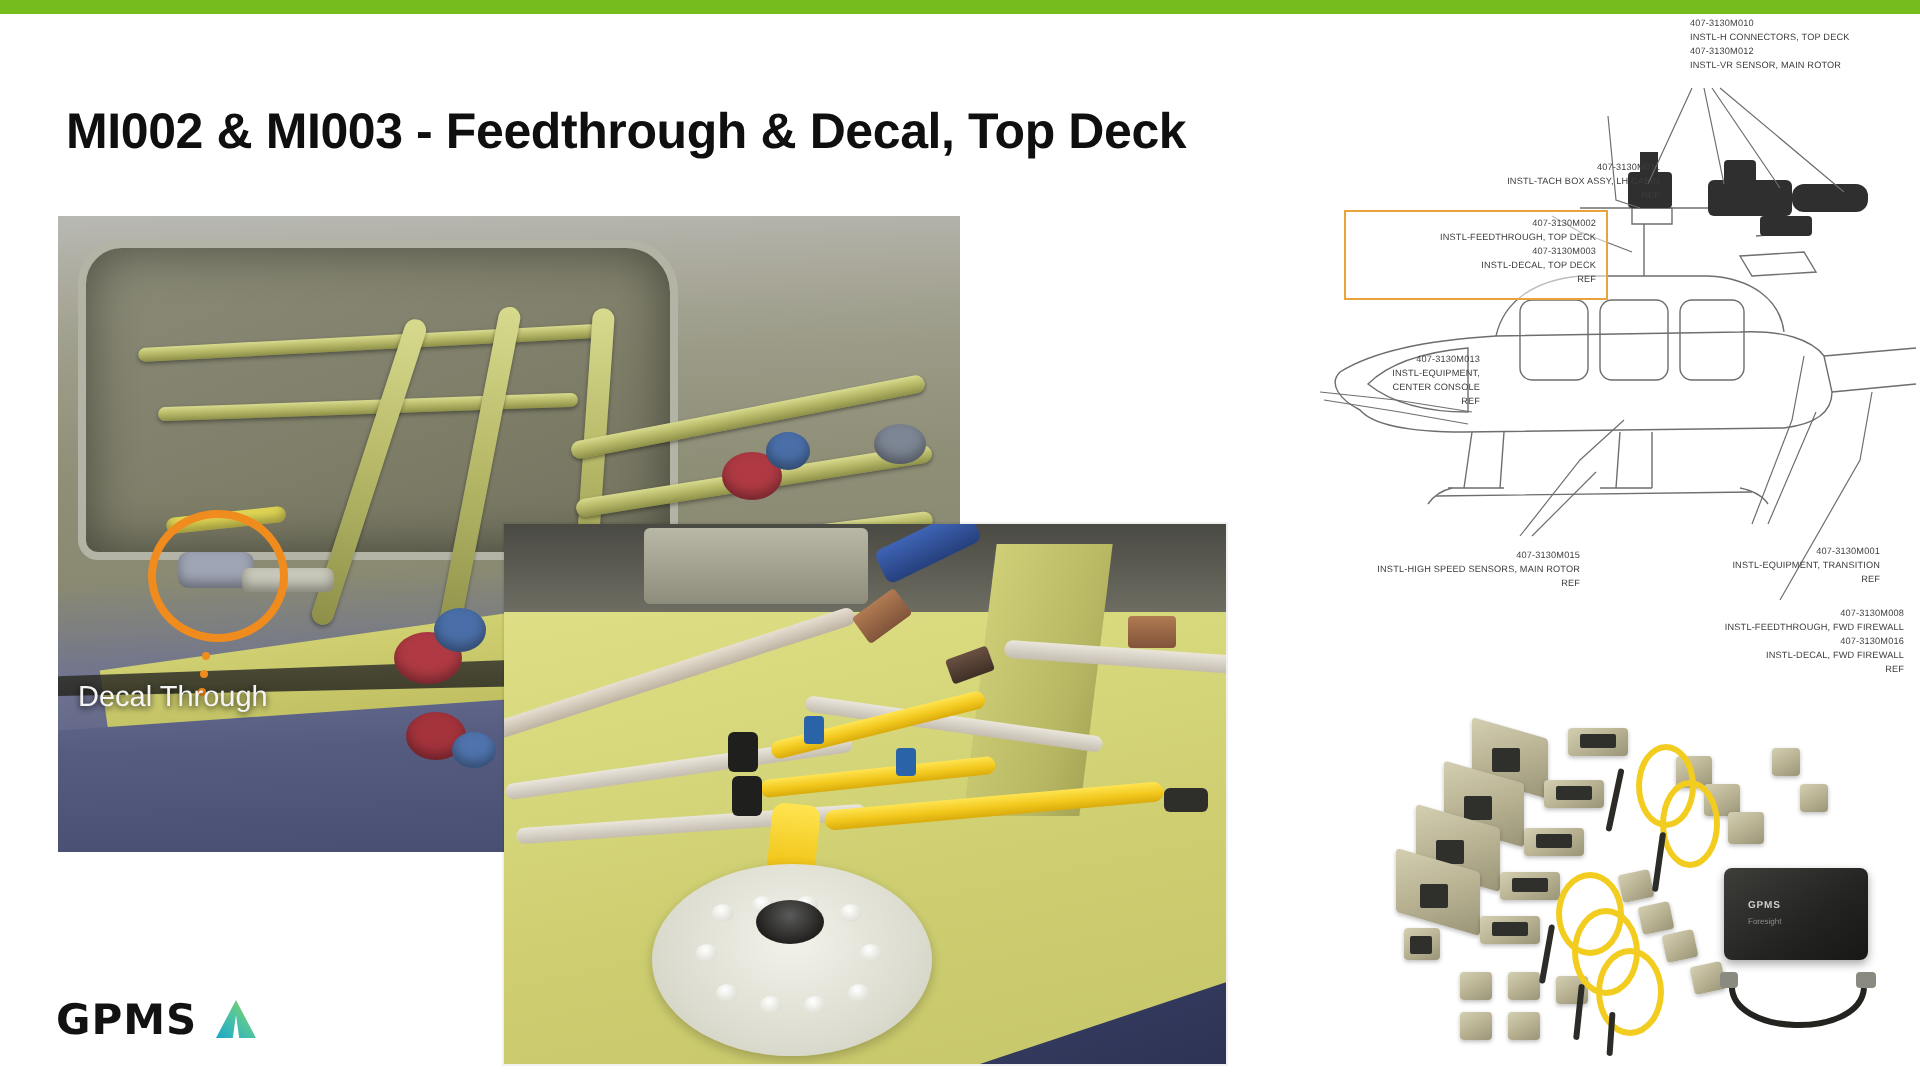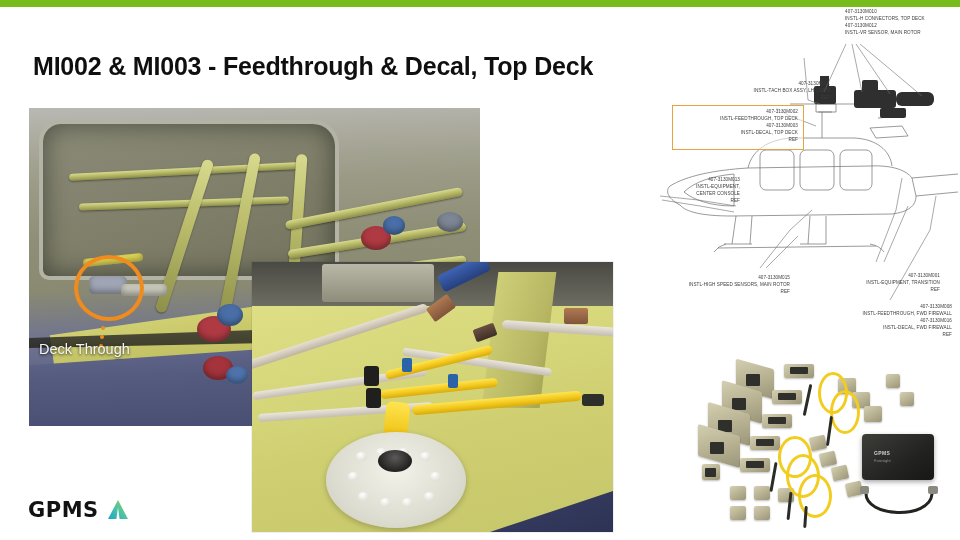--- a/index.html
+++ b/index.html
@@ -221,21 +221,21 @@
   <div class="p1-blob" style="left:408px;top:104px;width:26px;height:20px;background:#7d8694;"></div>
   <div class="p1-blob" style="left:406px;top:210px;width:24px;height:20px;background:#a4333c;"></div>
 
   <div class="p1-blob" style="left:54px;top:148px;width:60px;height:8px;background:#e9e05a;border-radius:4px;transform:rotate(-6deg);"></div>
 </div>
 
 <div class="circle-ann"></div>
 <div class="leader-dot" style="left:101px;top:326px;"></div>
 <div class="leader-dot" style="left:100px;top:335px;"></div>
 <div class="leader-dot" style="left:99px;top:344px;"></div>
-<div class="feed-label">Deck Through</div>
+<div class="feed-label">Decal Through</div>
 
 <div class="photo2">
   <div class="p2-deck"></div>
   <div class="p2-darkband"></div>
   <div class="p2-box"></div>
   <div class="p2-strut"></div>
   <div class="p2-navy"></div>
 
   <div class="p2-pipe" style="left:-10px;top:70px;width:190px;height:9px;background:linear-gradient(180deg,#e7e0d2,#bdb3a2);transform:rotate(-18deg);"></div>
   <div class="p2-pipe" style="left:0px;top:118px;width:175px;height:8px;background:linear-gradient(180deg,#eae6dc,#c4bdb0);transform:rotate(-8deg);"></div>

